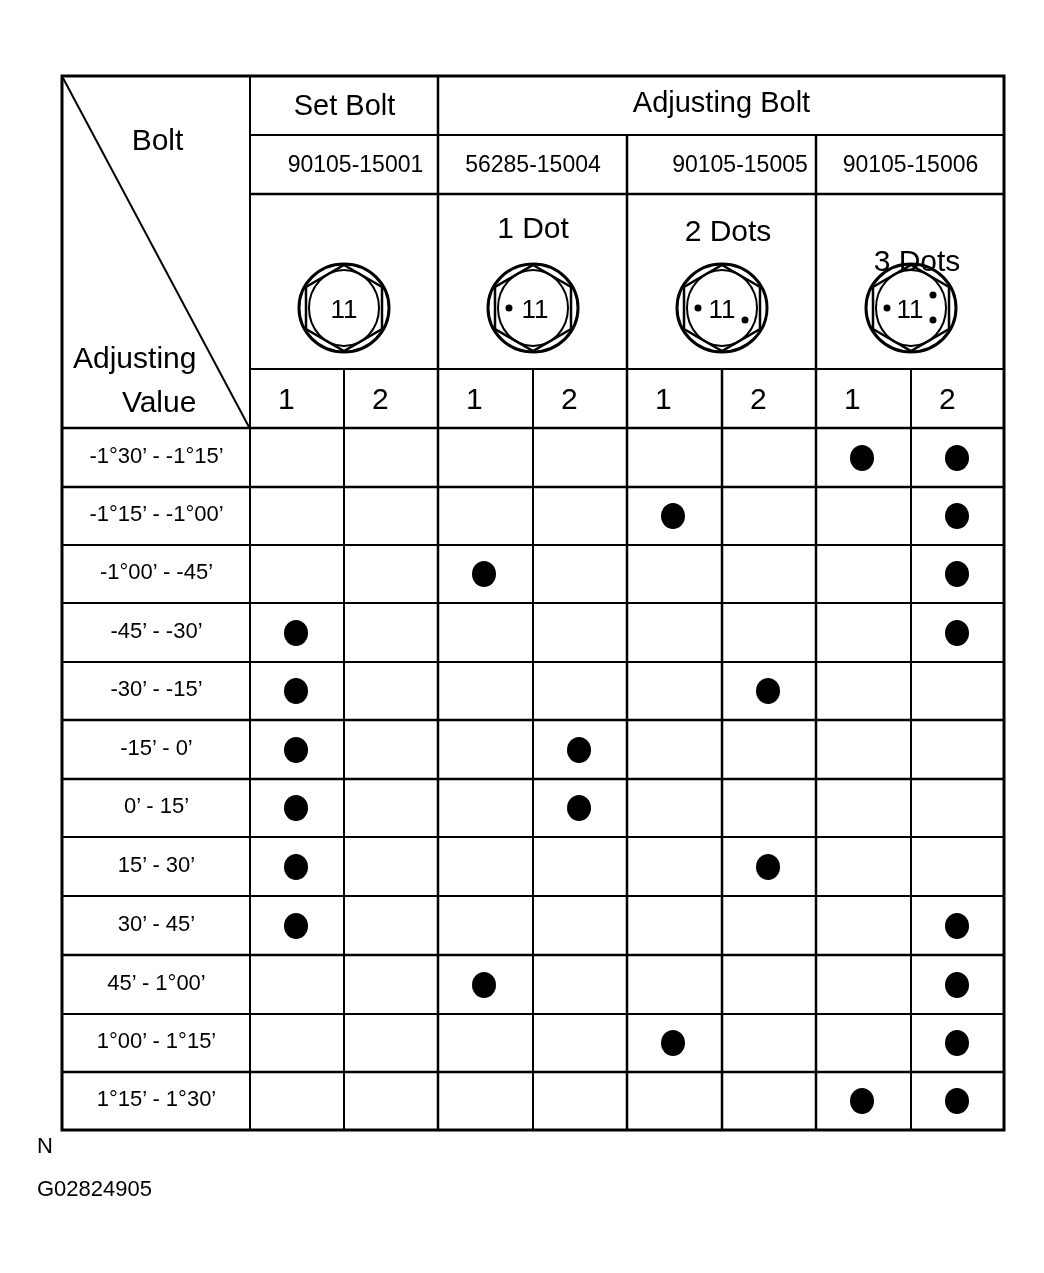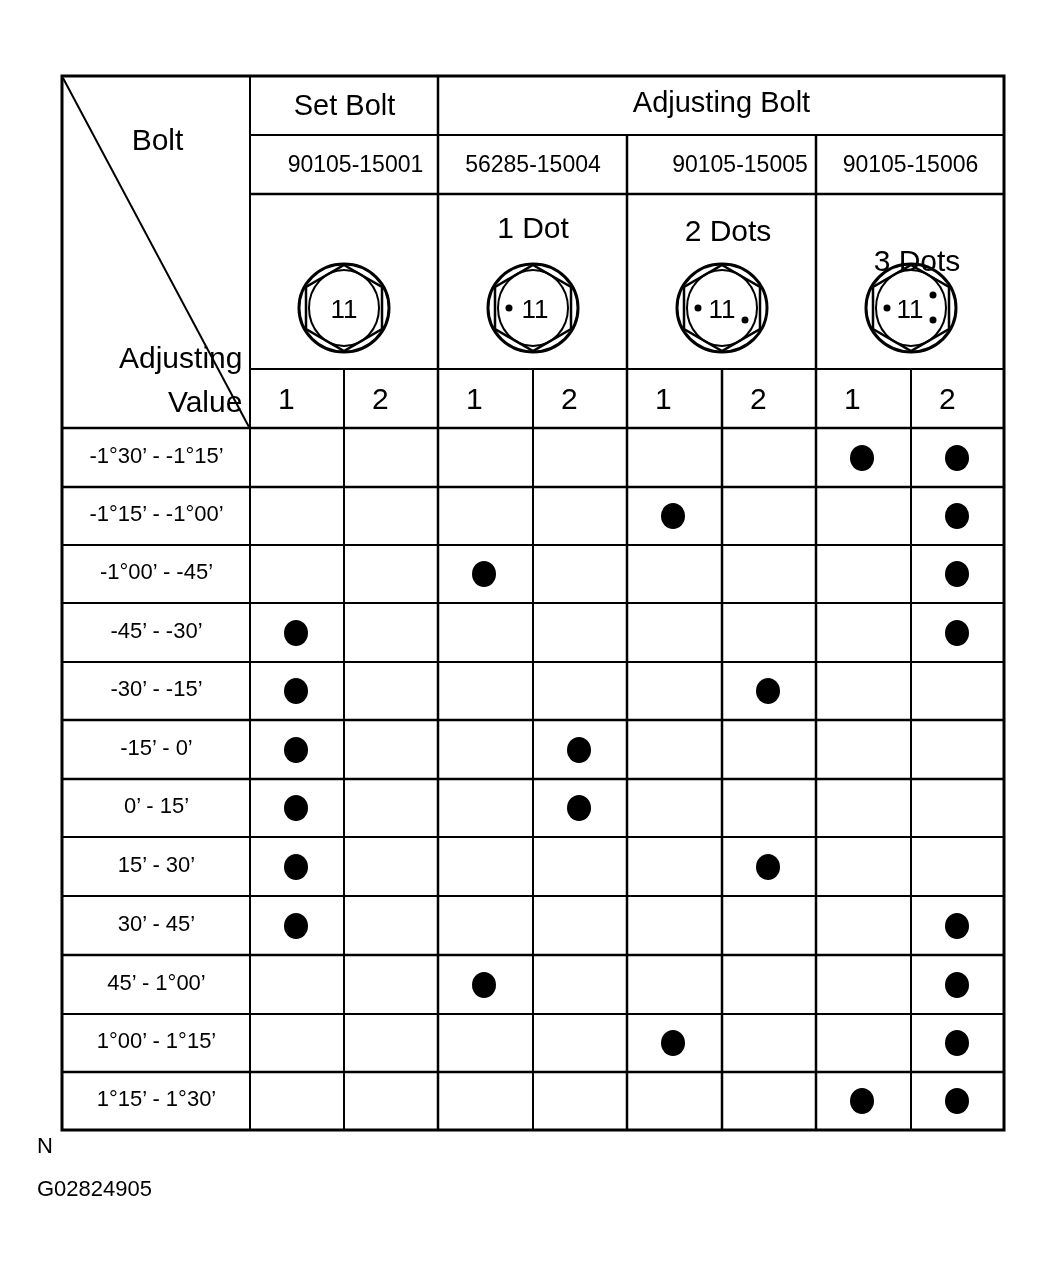--- a/index.html
+++ b/index.html
@@ -53,21 +53,21 @@
     <line x1="62" y1="779" x2="1004" y2="779" stroke-width="2.5"></line>
     <line x1="62" y1="837" x2="1004" y2="837" stroke-width="2"></line>
     <line x1="62" y1="896" x2="1004" y2="896" stroke-width="2"></line>
     <line x1="62" y1="955" x2="1004" y2="955" stroke-width="2.5"></line>
     <line x1="62" y1="1014" x2="1004" y2="1014" stroke-width="2"></line>
     <line x1="62" y1="1072" x2="1004" y2="1072" stroke-width="2.5"></line>
   </g>
 </svg>
 
 <div class="txt corner-bolt" style="left:100px; top:118px; width:115px; height:44px;">Bolt</div>
-<div class="abs corner-adj" style="left:73px; top:336px;margin-left:46px;">
+<div class="abs corner-adj" style="left:73px; top:336px;">
   <div>Adjusting</div>
   <div>Value</div>
 </div>
 
 <div class="txt hdr-big" style="left:251px; top:77px; width:187px; height:57px;">Set Bolt</div>
 <div class="txt hdr-big" style="left:439px; top:74px; width:565px; height:57px;">Adjusting Bolt</div>
 
 <div class="txt hdr-part" style="left:262px; top:136px; width:187px; height:57px;">90105-15001</div>
 <div class="txt hdr-part" style="left:439px; top:136px; width:188px; height:57px;">56285-15004</div>
 <div class="txt hdr-part" style="left:646px; top:136px; width:188px; height:57px;">90105-15005</div>

